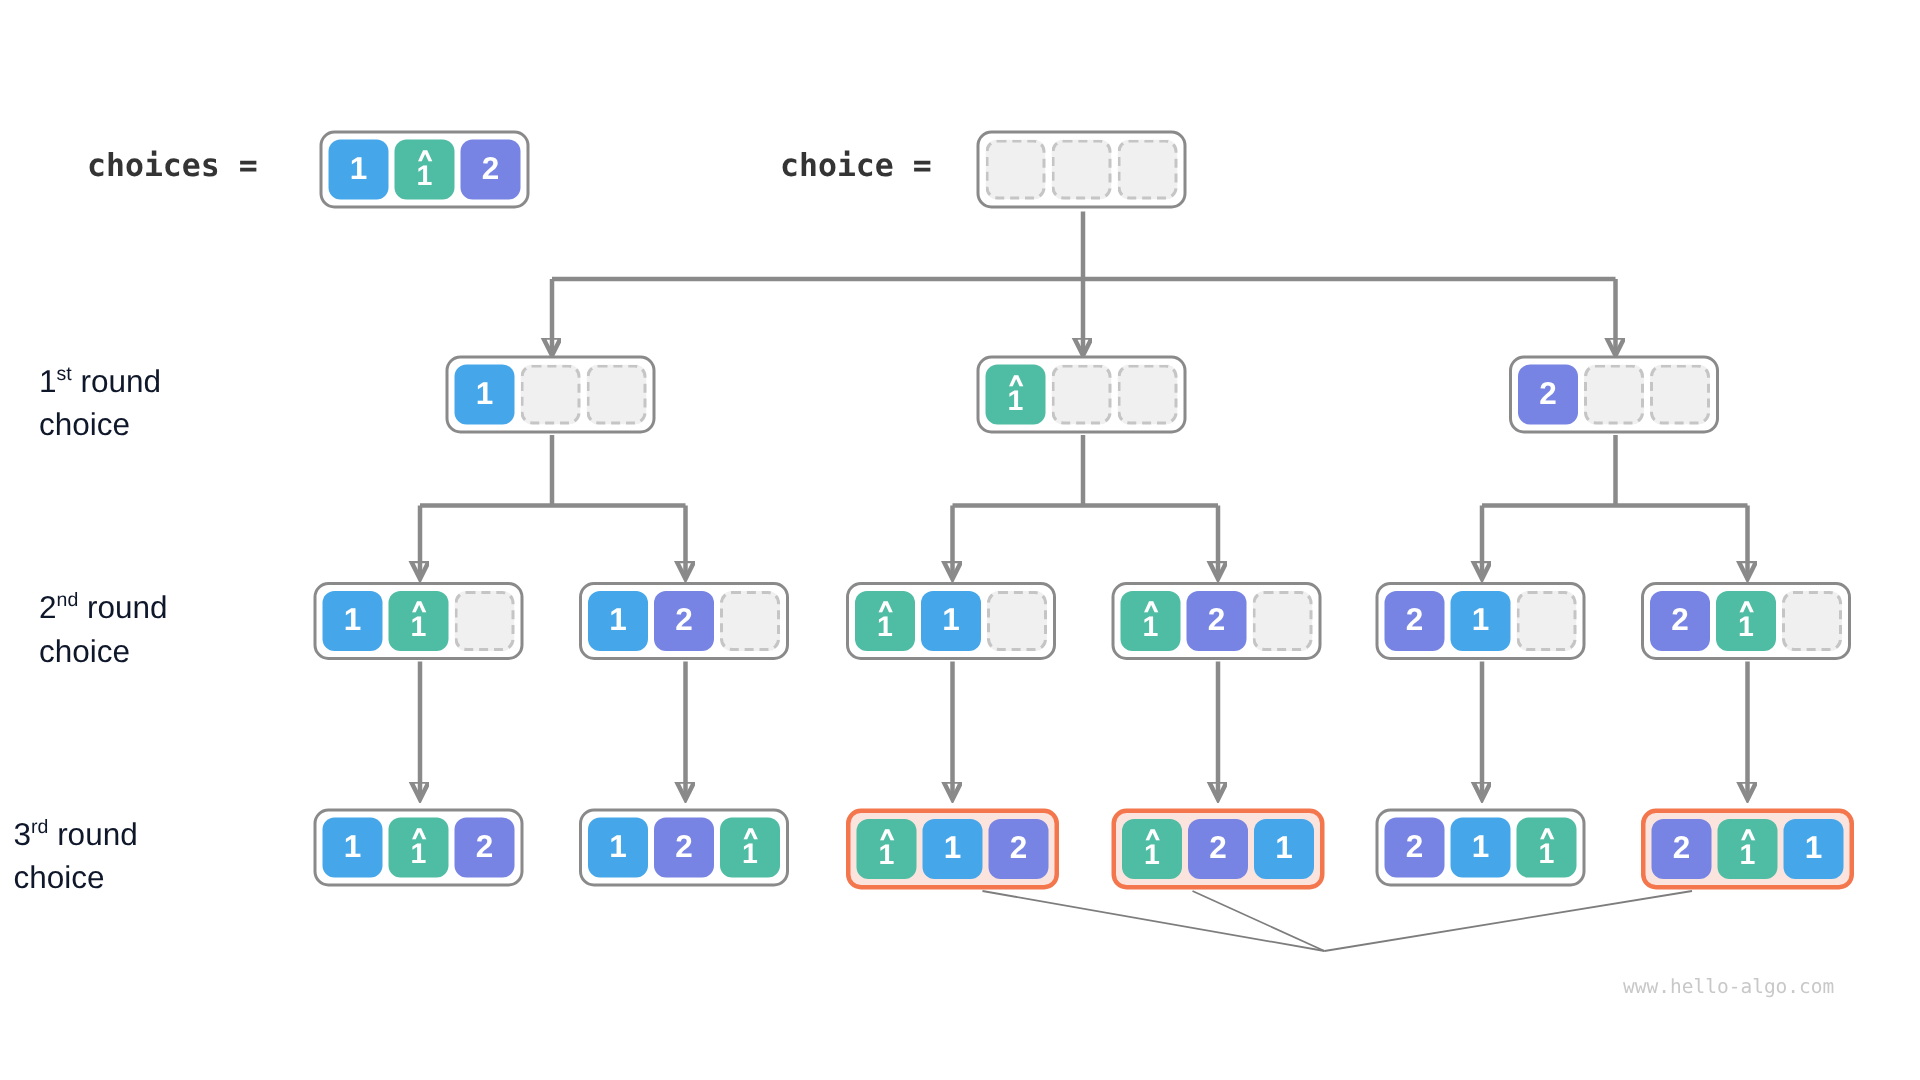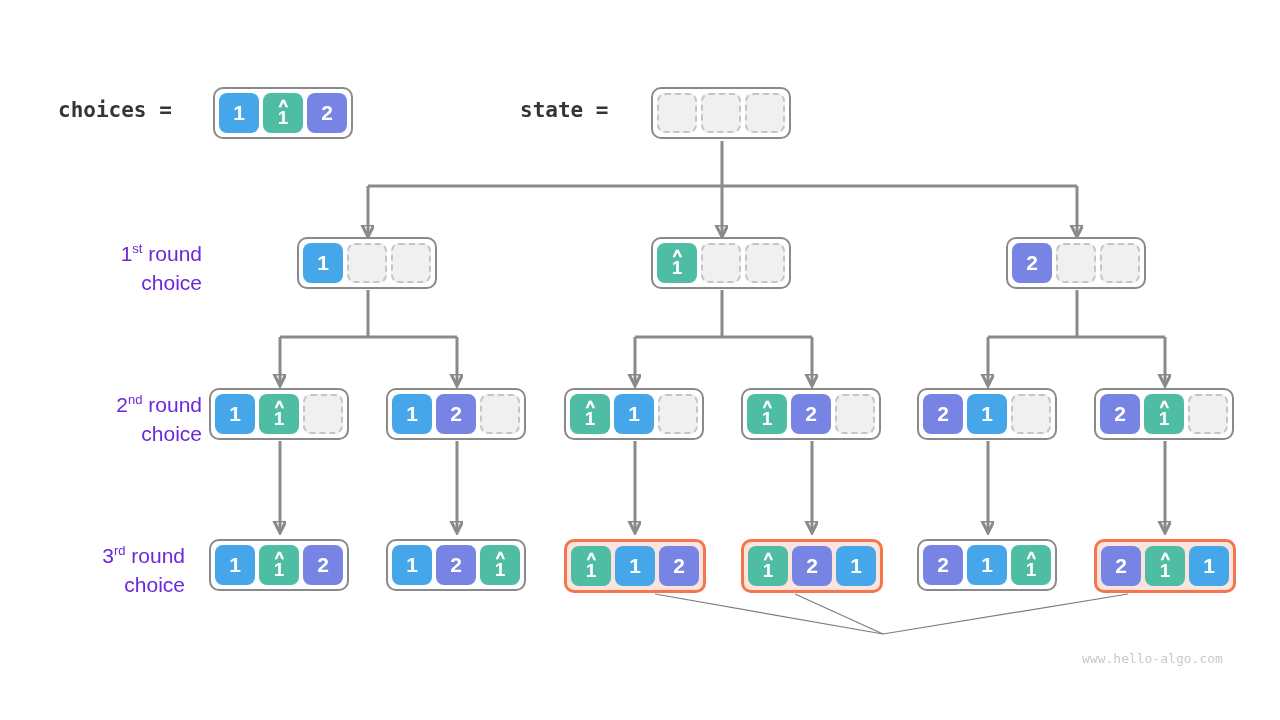--- a/index.html
+++ b/index.html
@@ -8,21 +8,21 @@
     font-family:"Liberation Sans",sans-serif;overflow:hidden;
   }
   .wires{position:absolute;left:0;top:0;width:1280px;height:720px;pointer-events:none;}
   .wires path{stroke:var(--line,#8a8a8a);stroke-width:3;fill:none;stroke-linecap:butt;}
   .wires path.thin{stroke:#7d7d7d;stroke-width:1.2;}
   .mono-label{
     position:absolute;font-family:"DejaVu Sans Mono","Liberation Mono",monospace;
     font-weight:bold;font-size:21px;color:#343434;white-space:pre;
   }
   .row-label{
-    position:absolute;width:176px;text-align:right;font-size:21px;line-height:29px;color:#6d28d9;
+    position:absolute;width:176px;text-align:left;font-size:21px;line-height:29px;color:#0f172a;
   }
   .row-label sup{font-size:13px;}
   .node{
     position:absolute;display:flex;gap:4px;align-items:center;
     background:#fff;border:2.5px solid #8a8a8a;border-radius:10px;padding:4px;
     box-sizing:content-box;
   }
   .node.highlight{border:3px solid var(--hl-border,#f4764c);background:var(--hl-fill,#fbe4de);}
   .cell{
     width:40px;height:40px;border-radius:8px;flex:0 0 auto;
@@ -96,21 +96,21 @@
       </div>
       <div class="cell teal hatted">
         <span class="hat">∧</span>
         <span class="val">1</span>
       </div>
       <div class="cell purple">
         <span class="val">2</span>
       </div>
     </div>
 
-  <div class="mono-label" style="left:520px;top:98px">state =</div>
+  <div class="mono-label" style="left:520px;top:98px">choice =</div>
   <div class="node" style="left:651px;top:87px">
       <div class="cell empty"></div>
       <div class="cell empty"></div>
       <div class="cell empty"></div>
     </div>
 
   <div class="row-label" style="left:26px;top:234px">
     <span>1</span><sup>st</sup><span> round</span><br>
     <span>choice</span>
   </div>

